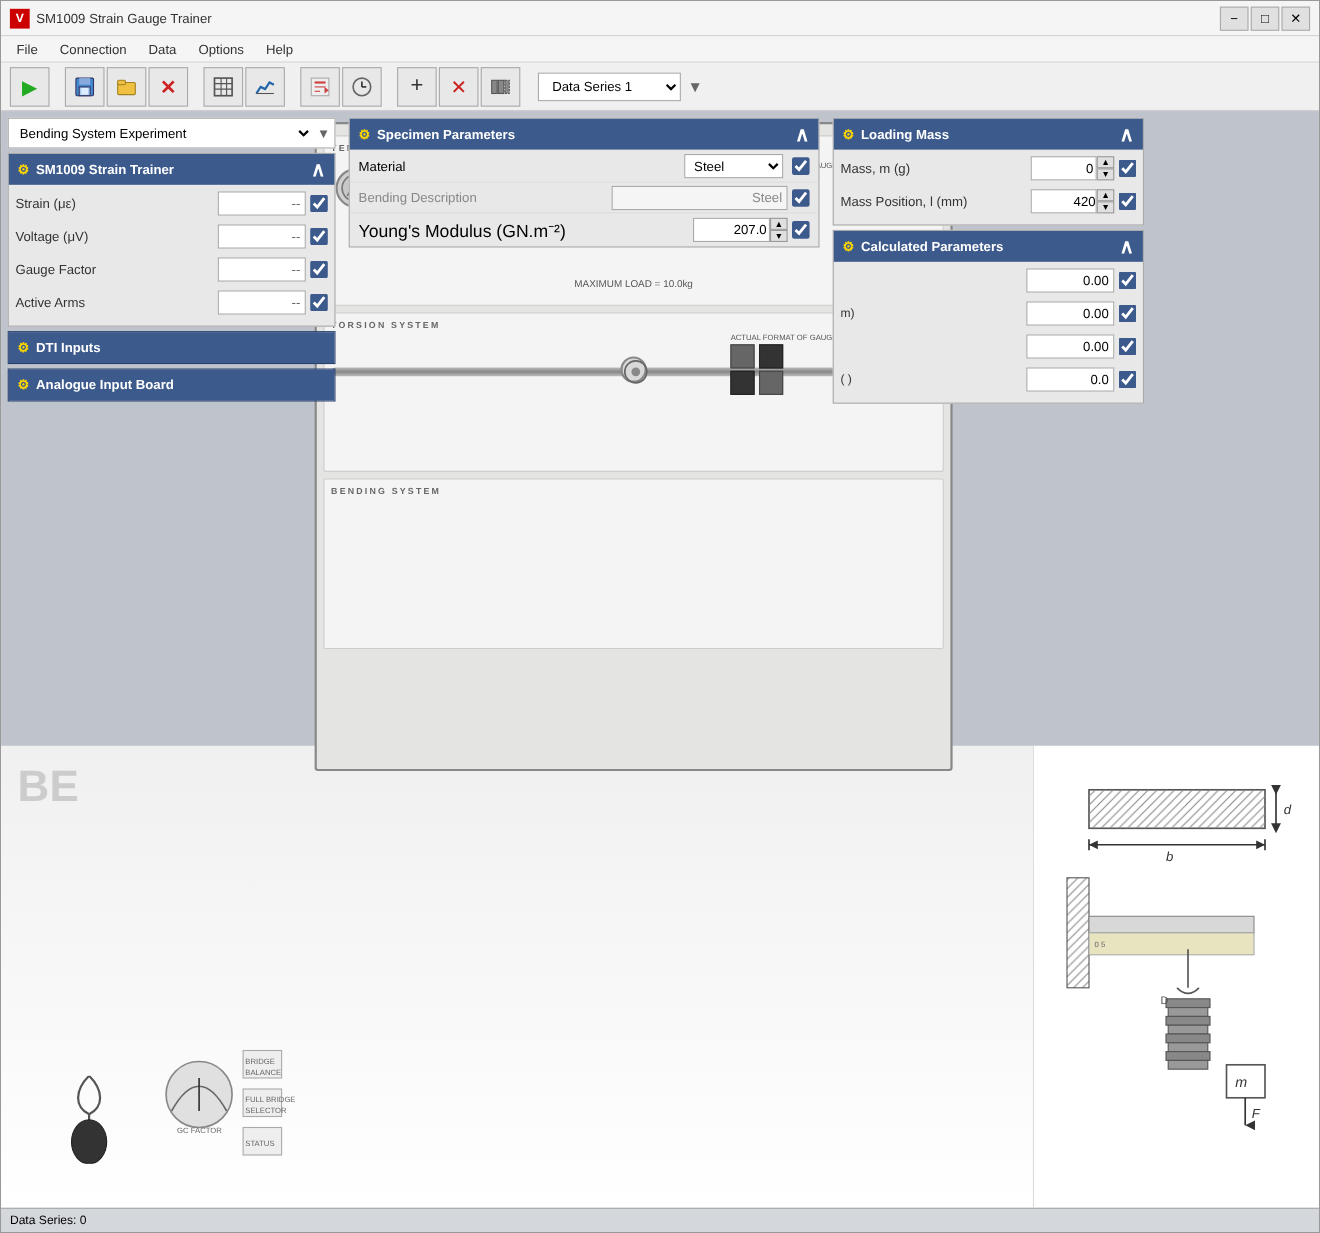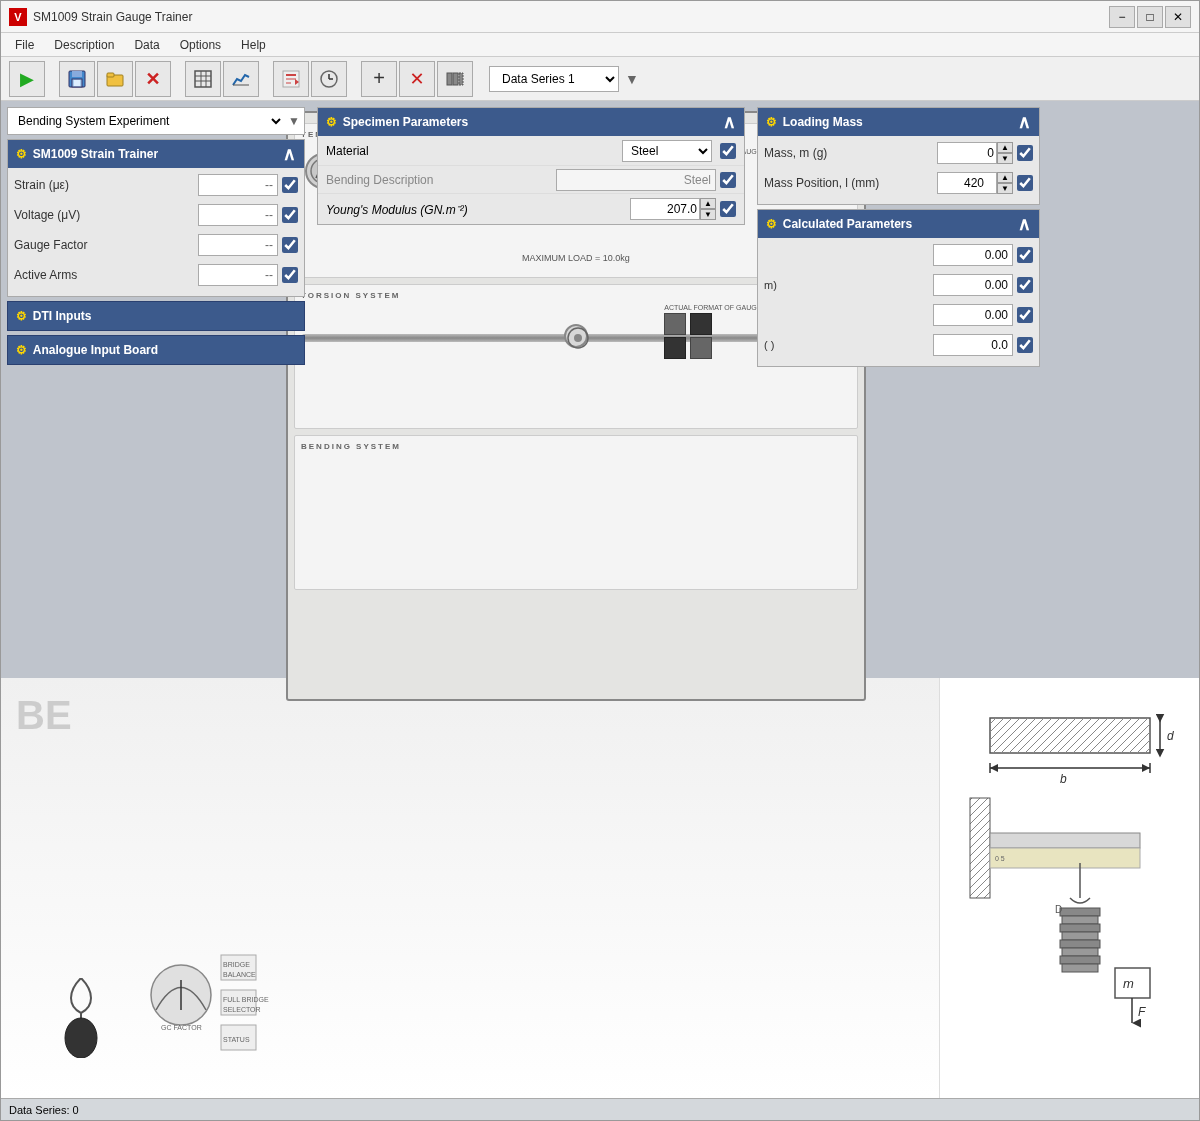--- a/index.html
+++ b/index.html
@@ -248,21 +248,21 @@
     <span class="title-bar-text">SM1009 Strain Gauge Trainer</span>
     <div class="title-bar-buttons">
       <div class="title-bar-btn">−</div>
       <div class="title-bar-btn">□</div>
       <div class="title-bar-btn close">✕</div>
     </div>
   </div>
 
   <div class="menu-bar">
     <div class="menu-item">File</div>
-    <div class="menu-item">Description</div>
+    <div class="menu-item">Connection</div>
     <div class="menu-item">Data</div>
     <div class="menu-item">Options</div>
     <div class="menu-item">Help</div>
   </div>
 
   <div class="toolbar">
     <div class="toolbar-group">
       <div class="toolbar-btn" style="color:#2a2; font-size:18px;">▶</div>
     </div>
     <div class="toolbar-separator"></div>
@@ -593,21 +593,21 @@
           </div>
         </div>
 
         <div style="display:flex; align-items:center; padding:4px 8px; height:28px; border-bottom:1px solid #ddd;">
           <span style="flex:1; font-size:12px; color:#888;">Bending Description</span>
           <input type="text" value="Steel" style="width: 160px; height: 22px; border: 1px solid rgb(170, 170, 170); text-align: right; padding: 0px 4px; font-size: 12px; background: rgb(245, 245, 245); color: rgb(136, 136, 136);">
           <input type="checkbox" class="checkbox-field" checked="" style="">
         </div>
 
         <div style="display:flex; align-items:center; padding:4px 8px; height:30px;">
-          <span style="flex:1; font-size:12px;font-style:italic;">Young's Modulus  (GN.m⁻²)</span>
+          <span style="flex:1; font-size:16px;">Young's Modulus  (GN.m⁻²)</span>
           <div class="spinner-input">
             <input type="text" value="207.0" style="width: 70px; height: 22px; border: 1px solid rgb(170, 170, 170); text-align: right; padding: 0px 2px; font-size: 12px;">
             <div class="spinner-btns">
               <div class="spinner-btn">▲</div>
               <div class="spinner-btn">▼</div>
             </div>
           </div>
           <input type="checkbox" class="checkbox-field" checked="" style="">
         </div>
       </div>
@@ -634,21 +634,21 @@
                 <div class="spinner-btn">▲</div>
                 <div class="spinner-btn">▼</div>
               </div>
             </div>
             <input type="checkbox" class="checkbox-field" checked="" style="">
           </div>
 
           <div class="field-row">
             <span class="field-label">Mass Position, l  (mm)</span>
             <div class="spinner-input">
-              <input type="text" value="420" style="width: 60px; height: 22px; border: 1px solid rgb(170, 170, 170); text-align: right; padding: 0px 12px; font-size: 12px;">
+              <input type="text" value="420" style="width: 60px; height: 22px; border: 1px solid rgb(170, 170, 170); text-align: right; padding: 0px 0; font-size: 12px;">
               <div class="spinner-btns">
                 <div class="spinner-btn">▲</div>
                 <div class="spinner-btn">▼</div>
               </div>
             </div>
             <input type="checkbox" class="checkbox-field" checked="" style="">
           </div>
         </div>
       </div>
 

